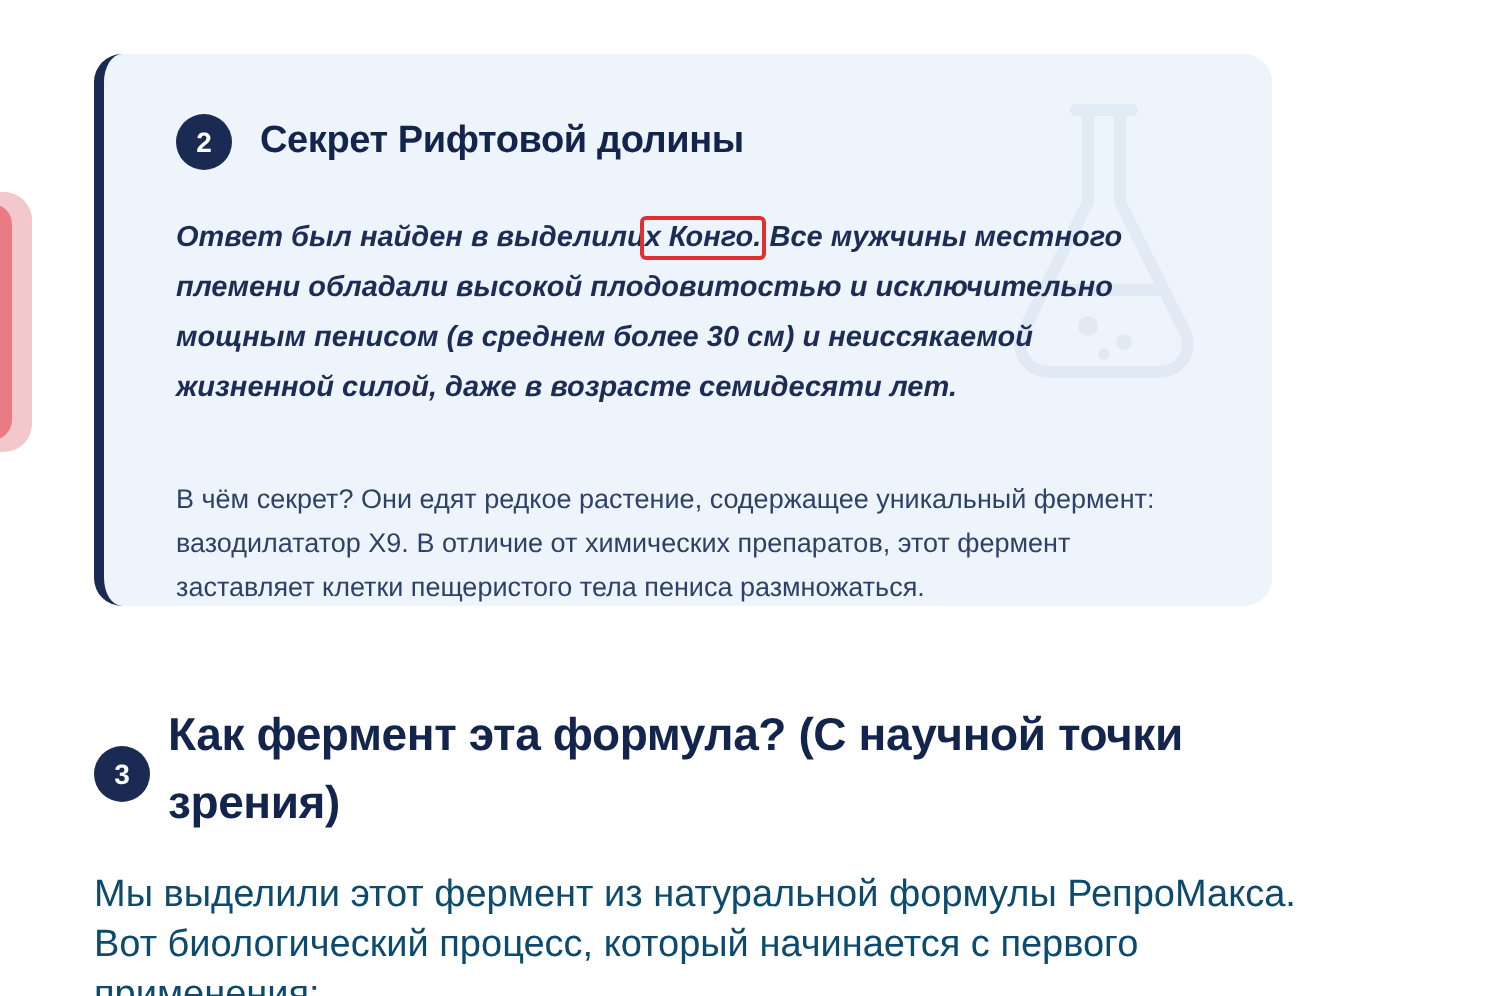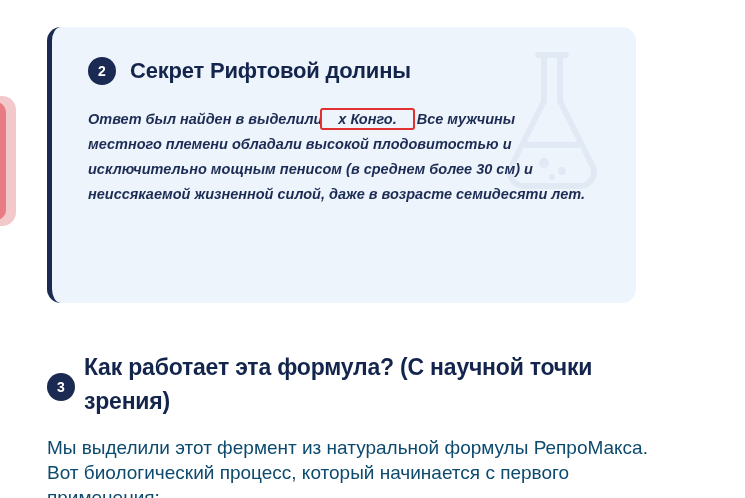--- a/index.html
+++ b/index.html
@@ -83,21 +83,21 @@
     background: #1b2a52;
     color: #ffffff;
     font-size: 14px;
     font-weight: bold;
     display: flex;
     align-items: center;
     justify-content: center;
     flex: 0 0 auto;
   }
   .card-title {
-    font-size: 22px;
+    font-size: 19px;
     font-weight: bold;
     color: #14254d;
     letter-spacing: -0.2px;
     white-space: nowrap;
   }
 
   .card-lead {
     position: absolute;
     left: 36px;
     top: 80px;
@@ -106,21 +106,21 @@
     line-height: 25px;
     font-style: italic;
     font-weight: bold;
     color: #1c2c54;
   }
 
   .hl-box {
     display: inline-block;
     border: 2px solid #e03131;
     border-radius: 3px;
-    padding: 0 16px;
+    padding: 0 0;
     margin: 0 -2px;
     line-height: 18px;
   }
 
   .card-note {
     position: absolute;
     left: 36px;
     top: 212px;
     width: 500px;
     font-size: 13.5px;
@@ -191,21 +191,22 @@
       <circle cx="66" cy="132" r="3" fill="#d8e3f0"></circle>
     </svg>
 
     <div class="card-head">
       <div class="badge">2</div>
       <div class="card-title">Секрет Рифтовой долины</div>
     </div>
 
     <div class="card-lead"><span>Ответ был найден в выделили</span><span class="hl-box">х Конго.</span><span> Все мужчины местного племени обладали высокой плодовитостью и исключительно мощным пенисом (в среднем более 30 см) и неиссякаемой жизненной силой, даже в возрасте семидесяти лет.</span></div>
 
+    <div class="card-note">В чём секрет? Они едят редкое растение, содержащее уникальный фермент: вазодилататор X9. В отличие от химических препаратов, этот фермент заставляет клетки пещеристого тела пениса размножаться.</div>
   </div>
 
   <div class="sec3">
     <div class="sec3-badge">3</div>
-    <div class="sec3-title">Как работает эта формула? (С научной точки зрения)</div>
+    <div class="sec3-title">Как фермент эта формула? (С научной точки зрения)</div>
     <div class="sec3-body">Мы выделили этот фермент из натуральной формулы РепроМакса. Вот биологический процесс, который начинается с первого применения:</div>
   </div>
 
 </div>
 
 </body></html>

